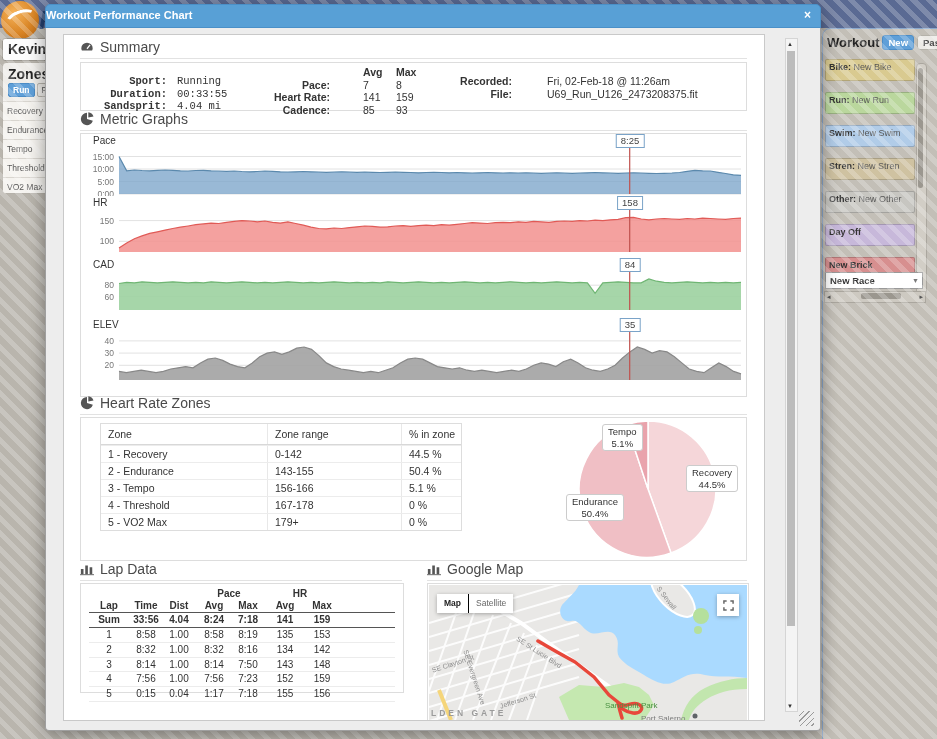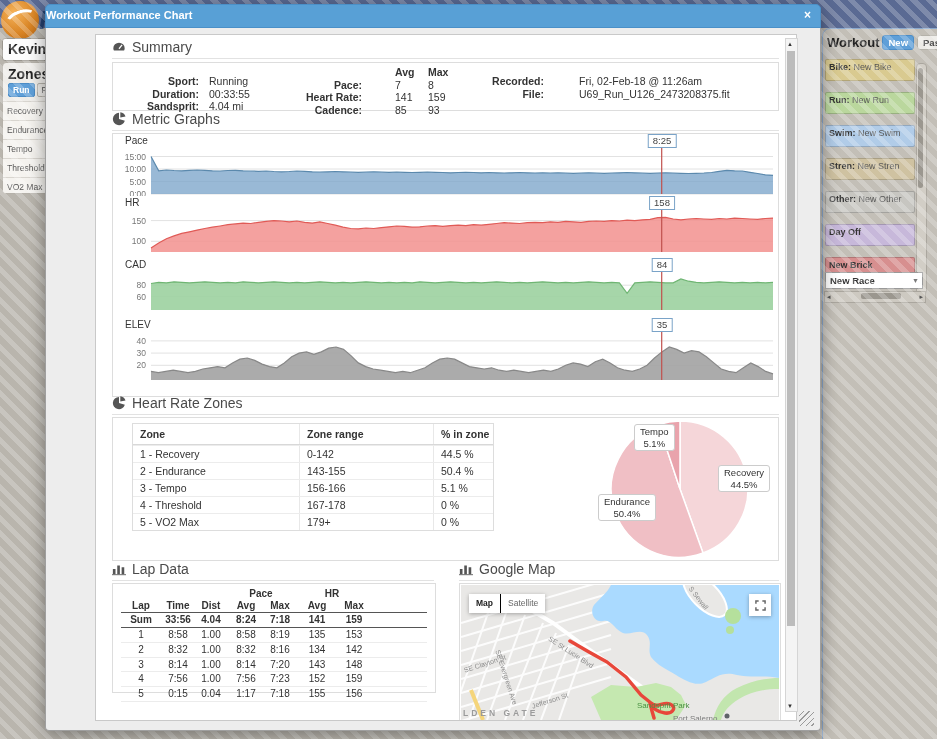--- a/index.html
+++ b/index.html
@@ -53,21 +53,21 @@
       background:repeating-linear-gradient(45deg,rgba(255,255,255,.22) 0 5px,rgba(255,255,255,0) 5px 11px);}
   
   .modal{position:absolute;left:45px;top:4px;width:776px;height:726px;z-index:10;
       box-shadow:0 4px 18px rgba(0,0,0,.4);border-radius:6px;}
   .modal-title{position:relative;height:22px;background:#58a0d6;border:1px solid #4a90c8;
       border-radius:5px 5px 0 0;color:#fff;font-size:11px;font-weight:bold;line-height:21px;}
   .modal-close{position:absolute;right:9px;top:0;font-size:12px;font-weight:bold;cursor:pointer;line-height:21px;}
   .modal-body{position:relative;height:702px;background:#ededed;border:1px solid #9f9f9f;border-top:none;
       border-radius:0 0 4px 4px;}
   .panel{position:absolute;left:17px;top:6px;width:700px;height:685px;background:#fff;
-      border:1px solid #c9c9c9;overflow:hidden;margin-left:32px;}
+      border:1px solid #c9c9c9;overflow:hidden;}
   
   .vscroll{position:absolute;left:739px;top:10px;width:11px;height:672px;background:#f4f4f4;
       border:1px solid #d5d5d5;}
   .vthumb{position:absolute;left:1px;top:12px;width:8px;height:575px;background:#bcbcbc;}
   .vs-ar{position:absolute;left:1px;font-size:6px;color:#333;}
   .resize-grip{position:absolute;right:6px;bottom:4px;width:15px;height:15px;
       background:repeating-linear-gradient(135deg,transparent 0 3px,#9a9a9a 3px 4px);}
   
   .sec-head{position:absolute;display:flex;align-items:center;gap:6px;font-size:14px;color:#4a4a4a;
       border-bottom:1px solid #e2e2e2;padding-bottom:3px;}
@@ -85,21 +85,21 @@
   .chart-block{position:relative;}
   .chart-mlabel{font-size:10px;color:#333;margin-left:12px;height:14px;line-height:14px;}
   .cursor-badge{position:absolute;top:0;transform:translateX(-50%);background:#fff;
       border:1px solid #7aa3c8;color:#444;font-size:9.5px;padding:0 4px;line-height:12px;z-index:2;}
   .chart-svg{display:block;}
   
   .hrz-table{position:absolute;left:19px;top:5px;width:360px;border:1px solid #ddd;font-size:10.5px;color:#333;}
   .hrz-row{display:grid;grid-template-columns:166px 134px 58px;}
   .hrz-row>div{padding:2px 0 2px 7px;border-left:1px solid #e8e8e8;}
   .hrz-row>div:first-child{border-left:none;}
-  .hrz-hdr{font-weight:bold;border-bottom:1px solid #d8d8d8;}
+  .hrz-hdr{font-weight:normal;border-bottom:1px solid #d8d8d8;}
   .hrz-hdr>div{padding-top:4px;padding-bottom:4px;}
   .hrz-row+.hrz-row{border-top:1px solid #ececec;}
   .pie-svg{position:absolute;left:497px;top:1px;}
   .pie-label{position:absolute;background:#fff;border:1px solid #ccc;border-radius:3px;
       padding:1px 5px;font-size:9.5px;color:#333;text-align:center;line-height:11.5px;white-space:nowrap;}
   .pl-tempo{left:521px;top:6px;} .pl-recovery{left:605px;top:47px;} .pl-endurance{left:485px;top:76px;}
   
   .lap-table{position:absolute;left:8px;top:4px;width:306px;font-size:10px;color:#333;}
   .lap-row{display:grid;grid-template-columns:40px 34px 32px 38px 30px 44px 30px 58px;text-align:center;}
   .lap-group{display:grid;grid-template-columns:40px 34px 32px 68px 74px 58px;text-align:center;
@@ -185,21 +185,21 @@
       <div class="panel">
 
         <div class="sec-head" style="left:16px;top:4px;width:667px;">
           <svg width="14" height="14" viewBox="0 0 16 16">
             <path d="M8 3a6.5 6.5 0 0 0-6.5 6.5c0 1 .3 1.9.7 2.5h11.6c.4-.6.7-1.5.7-2.5A6.5 6.5 0 0 0 8 3z" fill="#555"></path>
             <line x1="8" y1="10" x2="11.5" y2="5.5" stroke="#fff" stroke-width="1.4"></line>
           </svg>
           <span>Summary</span>
         </div>
         <div class="box" style="left:16px;top:27px;width:665px;height:47px;">
-          <div class="sum-g g1" style="left:6px;top:12px;">
+          <div class="sum-g g1" style="left:6px;top:12px;font-family:Liberation Mono, monospace;">
               <div class="sum-row">
                 <span class="sum-l">Sport:</span>
                 <span class="sum-v">Running</span>
               </div>
               <div class="sum-row">
                 <span class="sum-l">Duration:</span>
                 <span class="sum-v">00:33:55</span>
               </div>
               <div class="sum-row">
                 <span class="sum-l">Sandsprit:</span>
@@ -424,21 +424,21 @@
                 <div>8:16</div>
                 <div>134</div>
                 <div>142</div>
                 <div></div>
               </div>
               <div class="lap-row lap-data">
                 <div>3</div>
                 <div>8:14</div>
                 <div>1.00</div>
                 <div>8:14</div>
-                <div>7:20</div>
+                <div>7:50</div>
                 <div>143</div>
                 <div>148</div>
                 <div></div>
               </div>
               <div class="lap-row lap-data">
                 <div>4</div>
                 <div>7:56</div>
                 <div>1.00</div>
                 <div>7:56</div>
                 <div>7:23</div>

